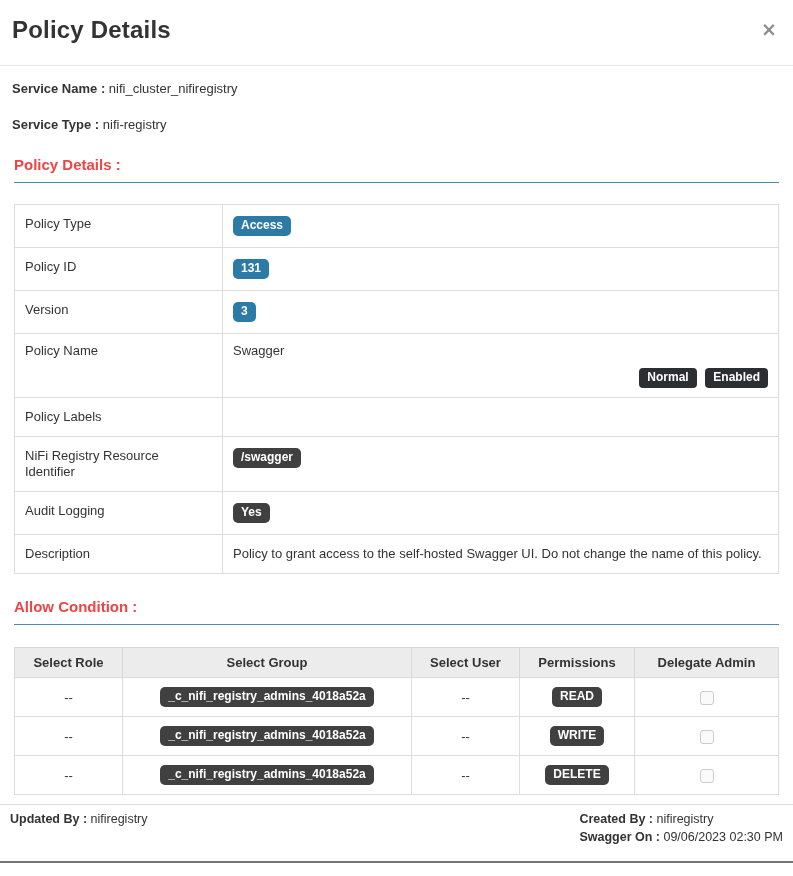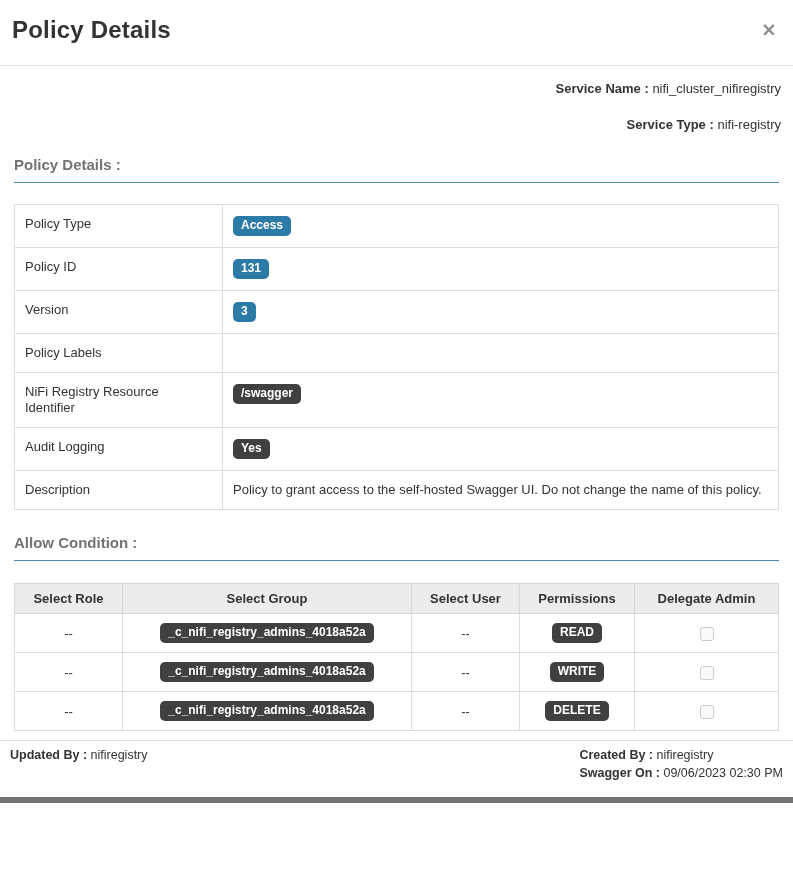--- a/index.html
+++ b/index.html
@@ -18,28 +18,28 @@
     border-bottom: 1px solid #e5e5e5;
   }
   .modal-title { font-size: 24px; font-weight: bold; color: #333; letter-spacing: .2px; }
   .close-btn {
     color: #8c8c8c; font-size: 19px; font-weight: bold; line-height: 19px;
     cursor: pointer; margin-top: 4px; background: none; border: none;
     font-family: "DejaVu Sans", sans-serif;
   }
 
   
-  .service-line { margin: 15px 12px 0 12px; font-size: 13px; line-height: 15px; text-align: right; }
+  .service-line { margin: 15px 12px 0 12px; font-size: 13px; line-height: 15px; }
   .service-line + .service-line { margin-top: 21px; }
   .service-line b { font-weight: bold; }
 
   
   .section-title {
     margin: 24px 14px 0 14px;
-    font-size: 15px; font-weight: bold; color: #737373;
+    font-size: 15px; font-weight: bold; color: #ef4444;
     padding-bottom: 9px;
     border-bottom: 1px solid #4a8cb0;
   }
 
   
   .details-table {
     width: 765px; margin: 21px 14px 0 14px;
     border-collapse: collapse; font-size: 13px;
   }
   .details-table td { border: 1px solid #ddd; padding: 11px 10px; vertical-align: top; line-height: 16px; }
@@ -78,21 +78,21 @@
   .checkbox {
     display: inline-block; width: 14px; height: 14px;
     background: #fafafa; border: 1px solid #ccc; border-radius: 3px;
     vertical-align: middle;
   }
 
   
   .footer-meta {
     margin-top: 9px;
     border-top: 1px solid #ddd;
-    border-bottom: 6px solid #737373;
+    border-bottom: 2px solid #737373;
     padding: 5px 10px 15px 10px;
     display: flex; justify-content: space-between;
     font-size: 12.5px; line-height: 18px;
   }
   .footer-meta b { font-weight: bold; }
 
   
   .version-bar {
     padding: 23px 14px 0 14px;
     display: flex; justify-content: flex-end; align-items: center; gap: 13px;
@@ -125,20 +125,30 @@
         <td class="lbl">Policy Type</td>
         <td><span class="badge badge-blue">Access</span></td>
       </tr>
       <tr>
         <td class="lbl">Policy ID</td>
         <td><span class="badge badge-blue">131</span></td>
       </tr>
       <tr>
         <td class="lbl">Version</td>
         <td><span class="badge badge-blue">3</span></td>
+      </tr>
+      <tr class="name-row">
+        <td class="lbl">Policy Name</td>
+        <td>
+          <div>Swagger</div>
+          <div class="name-badges">
+            <span class="badge badge-dark">Normal</span>
+            <span class="badge badge-dark">Enabled</span>
+          </div>
+        </td>
       </tr>
       <tr>
         <td class="lbl">Policy Labels</td>
         <td></td>
       </tr>
       <tr>
         <td class="lbl">NiFi Registry Resource Identifier</td>
         <td><span class="badge badge-teal">/swagger</span></td>
       </tr>
       <tr>

